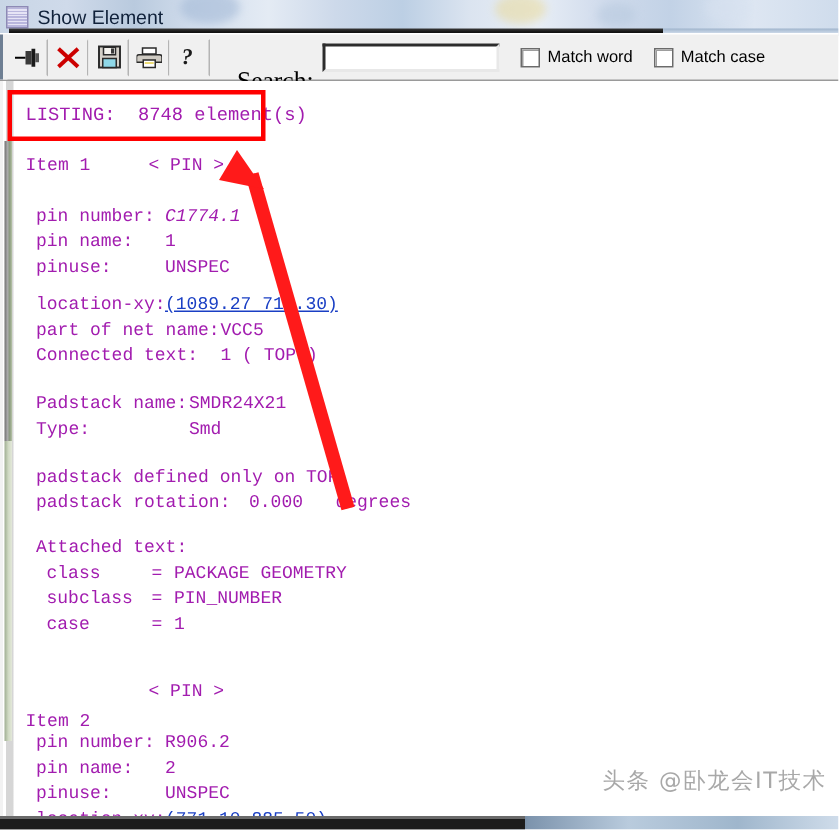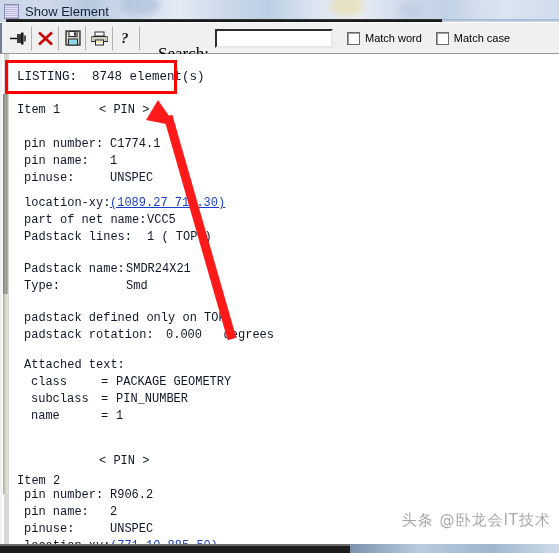--- a/index.html
+++ b/index.html
@@ -173,21 +173,21 @@
     position: absolute;
     left: 3px; top: 240px;
     width: 5px; height: 200px;
     background: linear-gradient(to right, #9fae92, #cfd9c2 50%, #e3e8da);
   }
   .mono-line {
     position: absolute;
     font-family: "Liberation Mono", "DejaVu Sans Mono", monospace;
     font-size: 12px;
     line-height: 12px;
-    color: #0f172a;
+    color: #a21caf;
     white-space: pre;
   }
   .link-val {
     color: #1a3fc4;
     text-decoration: underline;
     font-family: "Liberation Mono", "DejaVu Sans Mono", monospace;
     font-size: 12px;
     white-space: pre;
   }
 
@@ -330,35 +330,35 @@
         <div class="left-rail-thumb"></div>
         <div class="left-rail-thumb2"></div>
       </div>
 
       <div class="mono-line" style="left:17px; top:17px; font-size:12.5px;">LISTING:  8748 element(s)</div>
 
       <div class="mono-line" style="left:17px; top:50px;">Item 1</div>
       <div class="mono-line" style="left:99px; top:50px;">&lt; PIN &gt;</div>
 
       <div class="mono-line" style="left:24px; top:84px;">pin number:</div>
-      <div class="mono-line" style="left:110px; top:84px;">C1774.1</div>
+      <div class="mono-line" style="left:110px; top:84px;font-style:italic;">C1774.1</div>
 
       <div class="mono-line" style="left:24px; top:101px;">pin name:</div>
       <div class="mono-line" style="left:110px; top:101px;">1</div>
 
       <div class="mono-line" style="left:24px; top:118px;">pinuse:</div>
       <div class="mono-line" style="left:110px; top:118px;">UNSPEC</div>
 
       <div class="mono-line" style="left:24px; top:143px;">location-xy:</div>
       <div class="mono-line link-val" style="left:110px; top:143px;">(1089.27 710.30)</div>
 
       <div class="mono-line" style="left:24px; top:160px;">part of net name:</div>
       <div class="mono-line" style="left:147px; top:160px;">VCC5</div>
 
-      <div class="mono-line" style="left:24px; top:177px;">Padstack lines:</div>
+      <div class="mono-line" style="left:24px; top:177px;">Connected text:</div>
       <div class="mono-line" style="left:147px; top:177px;">1 ( TOP )</div>
 
       <div class="mono-line" style="left:24px; top:209px;">Padstack name:</div>
       <div class="mono-line" style="left:126px; top:209px;">SMDR24X21</div>
 
       <div class="mono-line" style="left:24px; top:226px;text-align:right;">Type:</div>
       <div class="mono-line" style="left:126px; top:226px;">Smd</div>
 
       <div class="mono-line" style="left:24px; top:258px;">padstack defined only on TOP</div>
 
@@ -368,21 +368,21 @@
       <div class="mono-line" style="left:24px; top:305px;">Attached text:</div>
 
       <div class="mono-line" style="left:31px; top:322px;">class</div>
       <div class="mono-line" style="left:101px; top:322px;">=</div>
       <div class="mono-line" style="left:116px; top:322px;">PACKAGE GEOMETRY</div>
 
       <div class="mono-line" style="left:31px; top:339px;">subclass</div>
       <div class="mono-line" style="left:101px; top:339px;">=</div>
       <div class="mono-line" style="left:116px; top:339px;">PIN_NUMBER</div>
 
-      <div class="mono-line" style="left:31px; top:356px;">name</div>
+      <div class="mono-line" style="left:31px; top:356px;">case</div>
       <div class="mono-line" style="left:101px; top:356px;">=</div>
       <div class="mono-line" style="left:116px; top:356px;">1</div>
 
       <div class="wavy" style="left:26px; top:369px;">
         
       </div>
 
       <div class="mono-line" style="left:17px; top:401px;margin-top:20px;">Item 2</div>
       <div class="mono-line" style="left:99px; top:401px;">&lt; PIN &gt;</div>
 

